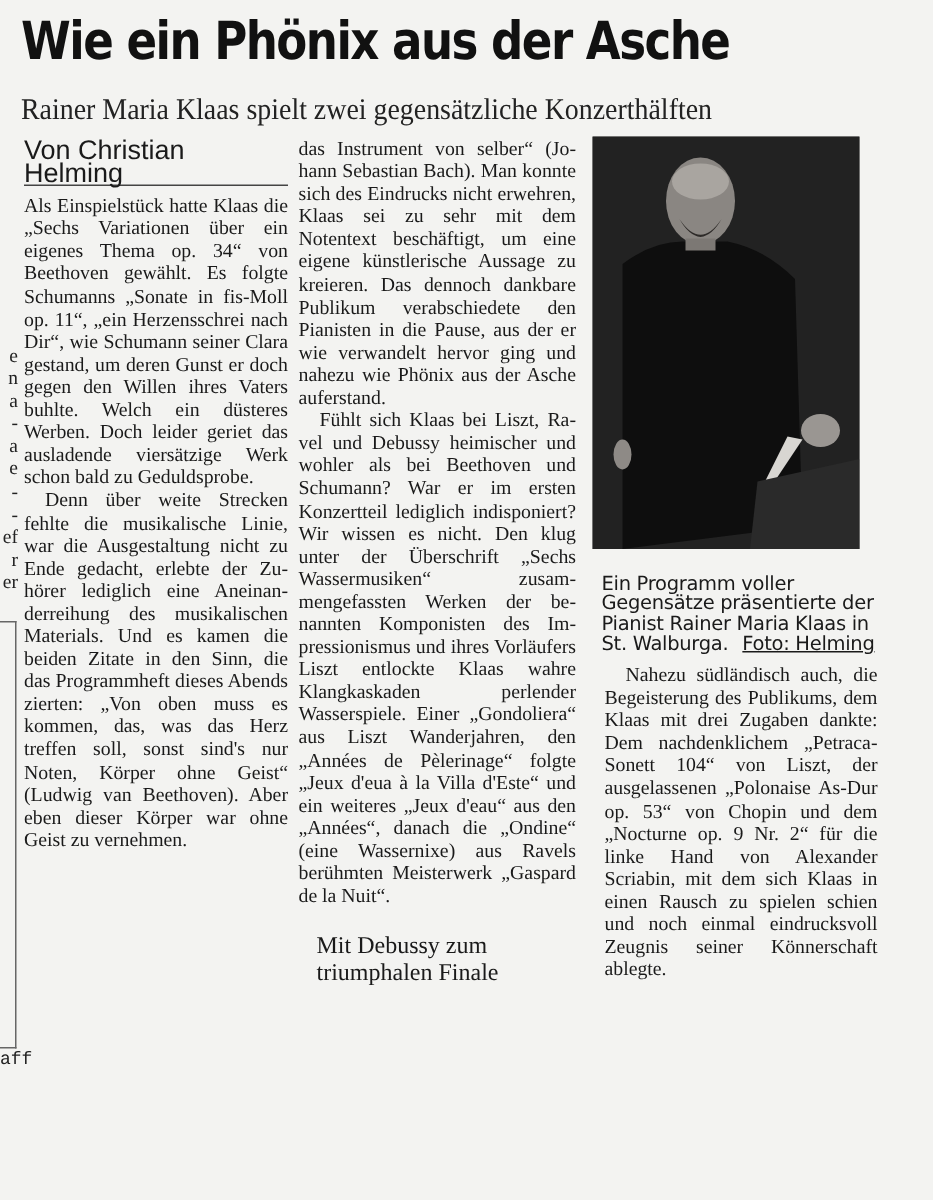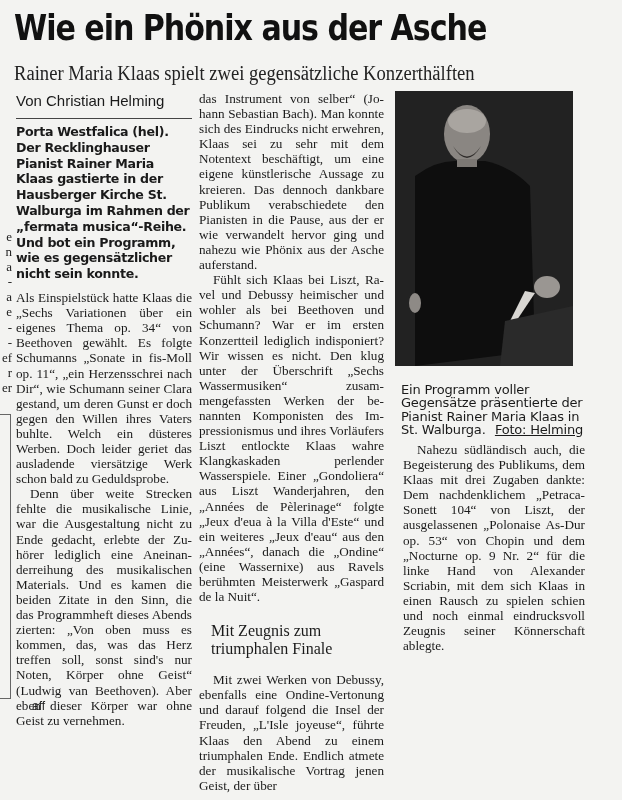--- a/index.html
+++ b/index.html
@@ -20,22 +20,22 @@
       font-size: 20px; font-weight: normal; white-space: nowrap; color: #222;
       transform: scaleX(0.93); transform-origin: left top;
     }
     .col { position: absolute; font-size: 13.2px; line-height: 15.1px; text-align: justify; hyphens: manual; }
     .col p { margin: 0; text-indent: 0; }
     .col p.ind { text-indent: 14px; }
     .col1 { left: 16px; top: 93px; width: 176px; }
     .col2 { left: 199px; top: 91px; width: 185px; }
     .col3 { left: 403px; top: 442px; width: 182px; }
     .byline {
-      font-family: "Liberation Sans", "DejaVu Sans", sans-serif; font-size: 15px;
-      border-bottom: 1.5px solid #444; padding-bottom: 10px; margin-bottom: 5px; text-align: left;
+      font-family: "Liberation Sans", "DejaVu Sans", sans-serif; font-size: 18px;
+      border-bottom: 1.5px solid #444; padding-bottom: 0; margin-bottom: 5px; text-align: left;
     }
     .lead {
       font-family: "DejaVu Sans", "Liberation Sans", sans-serif; font-weight: bold;
       font-size: 12.6px; line-height: 15.8px; text-align: left; margin-bottom: 8px !important;
       letter-spacing: -0.3px;
     }
     .subtitle2 {
       font-size: 16px; line-height: 18px; text-align: left; margin: 18px 0 14px 12px !important;
     }
     .photo {
@@ -47,40 +47,38 @@
       font-family: "DejaVu Sans", "Liberation Sans", sans-serif; font-size: 13px; line-height: 13.3px;
       letter-spacing: -0.2px; text-align: left;
     }
     .caption .credit { float: right; text-decoration: underline; }
     .left-frame {
       position: absolute; left: -4px; top: 414px; width: 14px; height: 283px;
       border: 1px solid #666; border-left: none;
     }
     .edge-frag { position: absolute; font-size: 13px; line-height: 15.1px; color: #222; }
     .edge-left { left: 0px; top: 229px; width: 12px; text-align: right; }
-    .aff { left: 0px; top: 699px; font-family: Liberation Sans, sans-serif; font-size: 12px; padding-left: 32px; }
+    .aff { left: 0px; top: 699px; font-family: Liberation Mono, monospace; font-size: 12px; }
   </style>
 </head>
 <body>
 
 <h1 class="headline">Wie ein Phönix aus der Asche</h1>
 <h2 class="subhead">Rainer Maria Klaas spielt zwei gegensätzliche Konzerthälften</h2>
 
 <div class="col col1">
   <div class="byline">Von Christian Helming</div>
-  <p class="lead">Porta Westfalica (hel). Der Recklinghauser Pianist Rai­ner Maria Klaas gastierte in der Hausberger Kirche St. Walburga im Rahmen der „fermata musica“-Reihe. Und bot ein Programm, wie es gegensätzlicher nicht sein konnte.</p>
   <p>Als Einspielstück hatte Klaas die „Sechs Variationen über ein eigenes Thema op. 34“ von Beethoven gewählt. Es folgte Schumanns „Sonate in fis-Moll op. 11“, „ein Herzensschrei nach Dir“, wie Schumann sei­ner Clara gestand, um deren Gunst er doch gegen den Willen ihres Vaters buhlte. Welch ein düsteres Werben. Doch leider geriet das ausladende viersätzi­ge Werk schon bald zu Ge­duldsprobe.</p>
   <p class="ind">Denn über weite Strecken fehlte die musikalische Linie, war die Ausgestaltung nicht zu Ende gedacht, erlebte der Zu­hörer lediglich eine Aneinan­derreihung des musikalischen Materials. Und es kamen die beiden Zitate in den Sinn, die das Programmheft dieses Abends zierten: „Von oben muss es kommen, das, was das Herz treffen soll, sonst sind's nur Noten, Körper ohne Geist“ (Ludwig van Beethoven). Aber eben dieser Körper war ohne Geist zu vernehmen.</p>
 </div>
 
 <div class="col col2">
   <p>das Instrument von selber“ (Jo­hann Sebastian Bach). Man konnte sich des Eindrucks nicht erwehren, Klaas sei zu sehr mit dem Notentext be­schäftigt, um eine eigene künst­lerische Aussage zu kreieren. Das dennoch dankbare Publi­kum verabschiedete den Pianis­ten in die Pause, aus der er wie verwandelt hervor ging und na­hezu wie Phönix aus der Asche auferstand.</p>
   <p class="ind">Fühlt sich Klaas bei Liszt, Ra­vel und Debussy heimischer und wohler als bei Beethoven und Schumann? War er im ers­ten Konzertteil lediglich indis­poniert? Wir wissen es nicht. Den klug unter der Überschrift „Sechs Wassermusiken“ zusam­mengefassten Werken der be­nannten Komponisten des Im­pressionismus und ihres Vor­läufers Liszt entlockte Klaas wahre Klangkaskaden perlen­der Wasserspiele. Einer „Gon­doliera“ aus Liszt Wanderjah­ren, den „Années de Pèlerina­ge“ folgte „Jeux d'eua à la Villa d'Este“ und ein weiteres „Jeux d'eau“ aus den „Années“, da­nach die „Ondine“ (eine Was­sernixe) aus Ravels berühmten Meisterwerk „Gaspard de la Nuit“.</p>
-  <p class="subtitle2">Mit Zeugnis zum triumphalen Finale</p>
-  <p class="ind">Mit zwei Werken von Debus­sy, ebenfalls eine Ondine-Ver­tonung und darauf folgend die Insel der Freuden, „L'Isle joyeu­se“, führte Klaas den Abend zu einem triumphalen Ende. End­lich atmete der musikalische Vortrag jenen Geist, der über</p>
+  <p class="subtitle2">Mit Debussy zum triumphalen Finale</p>
 </div>
 
 <div class="photo">
   <svg width="178" height="275" viewBox="0 0 178 275">
     <rect width="178" height="275" fill="#1e1e1e"></rect>
     <rect x="0" y="0" width="178" height="275" fill="#262626" opacity="0.5"></rect>
 
     <path d="M20 85 Q40 70 60 70 L90 70 Q115 75 135 95 L140 260 L20 275 Z" fill="#0e0e0e"></path>
 
     <ellipse cx="72" cy="43" rx="23" ry="29" fill="#8a8682"></ellipse>

